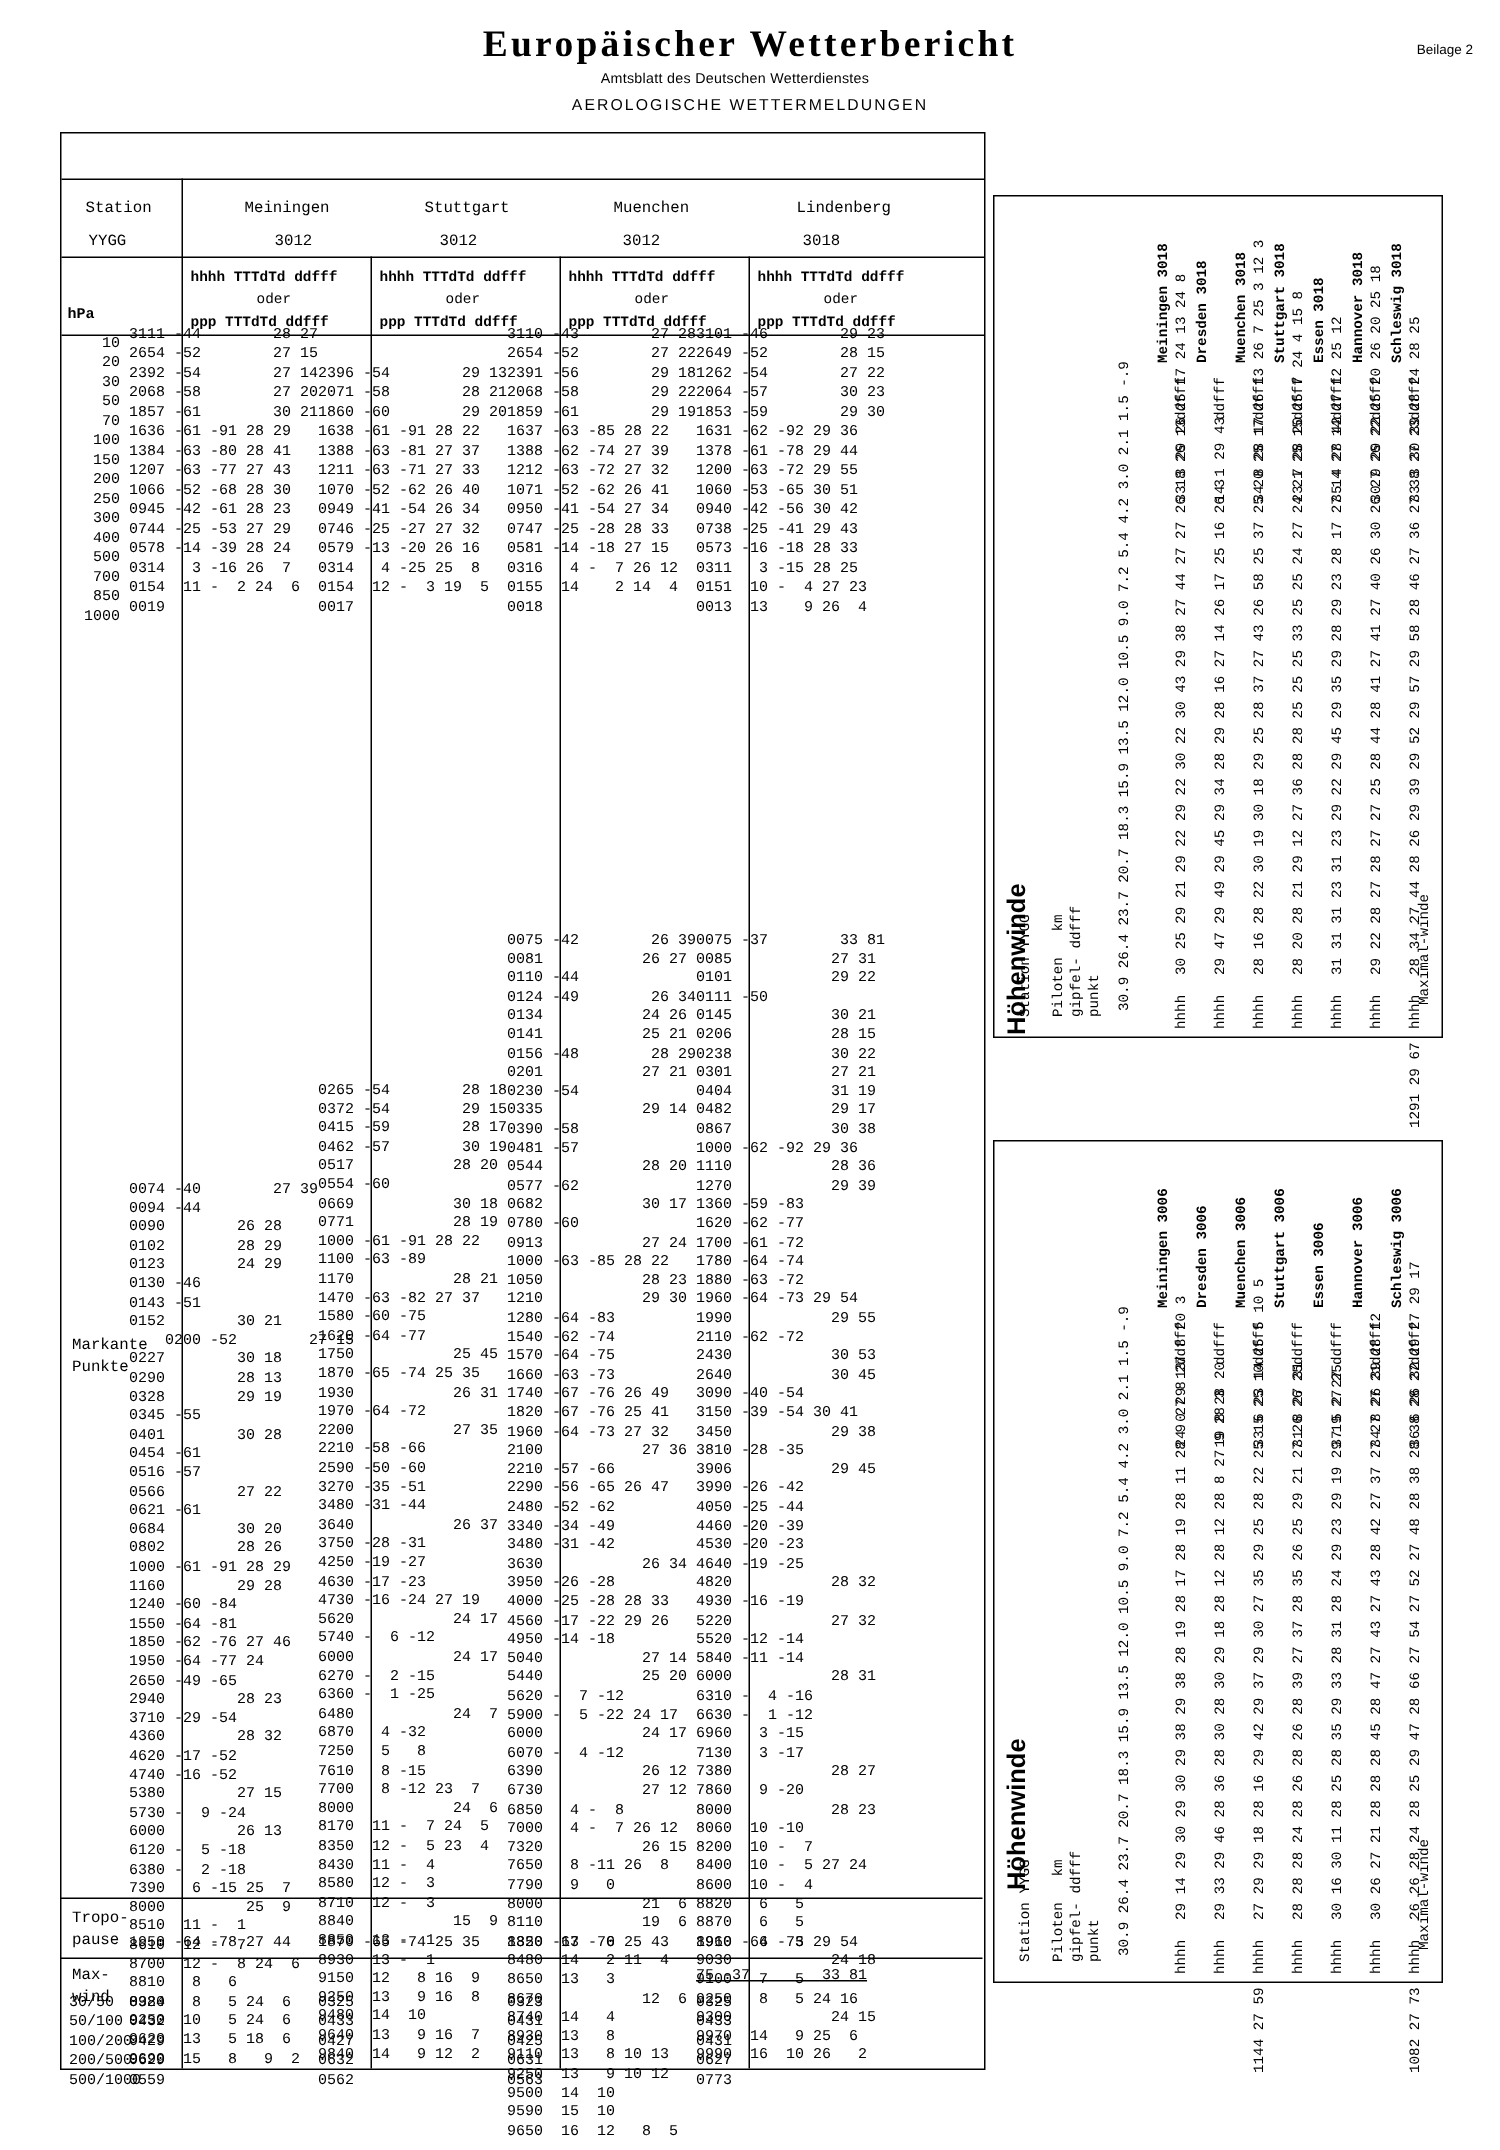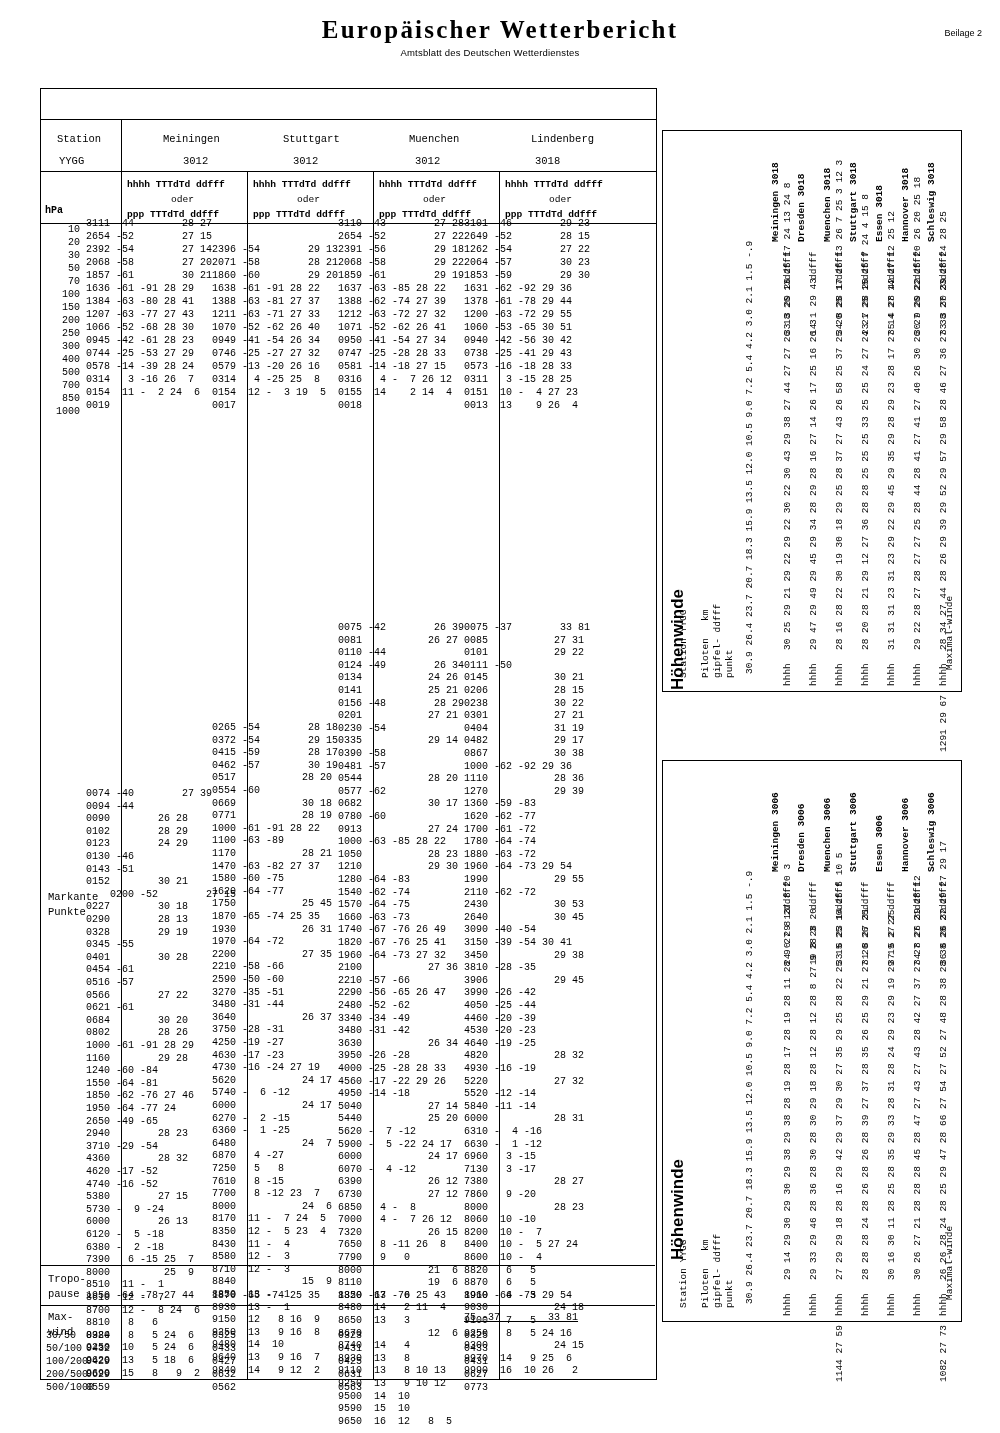--- a/index.html
+++ b/index.html
@@ -70,20 +70,21 @@
   }
   .rbox{position:absolute;border:1px solid #000;}
 </style>
 </head>
 <body>
 
 <div class="page">
 
   <div class="title">Europäischer Wetterbericht</div>
   <div class="subtitle">Amtsblatt des Deutschen Wetterdienstes</div>
+  <div class="subtitle2">AEROLOGISCHE WETTERMELDUNGEN</div>
   <div class="beilage">Beilage 2</div>
 
   <div class="mainbox">
 
     <div class="rowline" style="top:30px;"></div>
 
     <div class="hdr-station" style="left:16px;top:44px;">Station</div>
     <div class="hdr-station" style="left:18px;top:66px;">YYGG</div>
 
     <div class="hdr-station" style="left:122px;top:44px;">Meiningen</div>
@@ -291,21 +292,21 @@
       <div class="data" style="top: 302.4px; left: 0px;">3750 -28 -31</div>
       <div class="data" style="top: 315px; left: 0px;">4250 -19 -27</div>
       <div class="data" style="top: 327.6px; left: 0px;">4630 -17 -23</div>
       <div class="data" style="top: 340.2px; left: 0px;">4730 -16 -24 27 19</div>
       <div class="data" style="top: 352.8px; left: 0px;">5620           24 17</div>
       <div class="data" style="top: 365.4px; left: 0px;">5740 -  6 -12</div>
       <div class="data" style="top: 378px; left: 0px;">6000           24 17</div>
       <div class="data" style="top: 390.6px; left: 0px;">6270 -  2 -15</div>
       <div class="data" style="top: 403.2px; left: 0px;">6360 -  1 -25</div>
       <div class="data" style="top: 415.8px; left: 0px;">6480           24  7</div>
-      <div class="data" style="top: 428.4px; left: 0px;">6870   4 -27</div>
+      <div class="data" style="top: 428.4px; left: 0px;">6870   4 -32</div>
       <div class="data" style="top: 441px; left: 0px;">7250   5   8</div>
       <div class="data" style="top: 453.6px; left: 0px;">7610   8 -15</div>
       <div class="data" style="top: 466.2px; left: 0px;">7700   8 -12 23  7</div>
       <div class="data" style="top: 478.8px; left: 0px;">8000           24  6</div>
       <div class="data" style="top: 491.4px; left: 0px;">8170  11 -  7 24  5</div>
       <div class="data" style="top: 504px; left: 0px;">8350  12 -  5 23  4</div>
       <div class="data" style="top: 516.6px; left: 0px;">8430  11 -  4</div>
       <div class="data" style="top: 529.2px; left: 0px;">8580  12 -  3</div>
       <div class="data" style="top: 541.8px; left: 0px;">8710  12 -  3</div>
       <div class="data" style="top: 554.4px; left: 0px;">8840           15  9</div>

